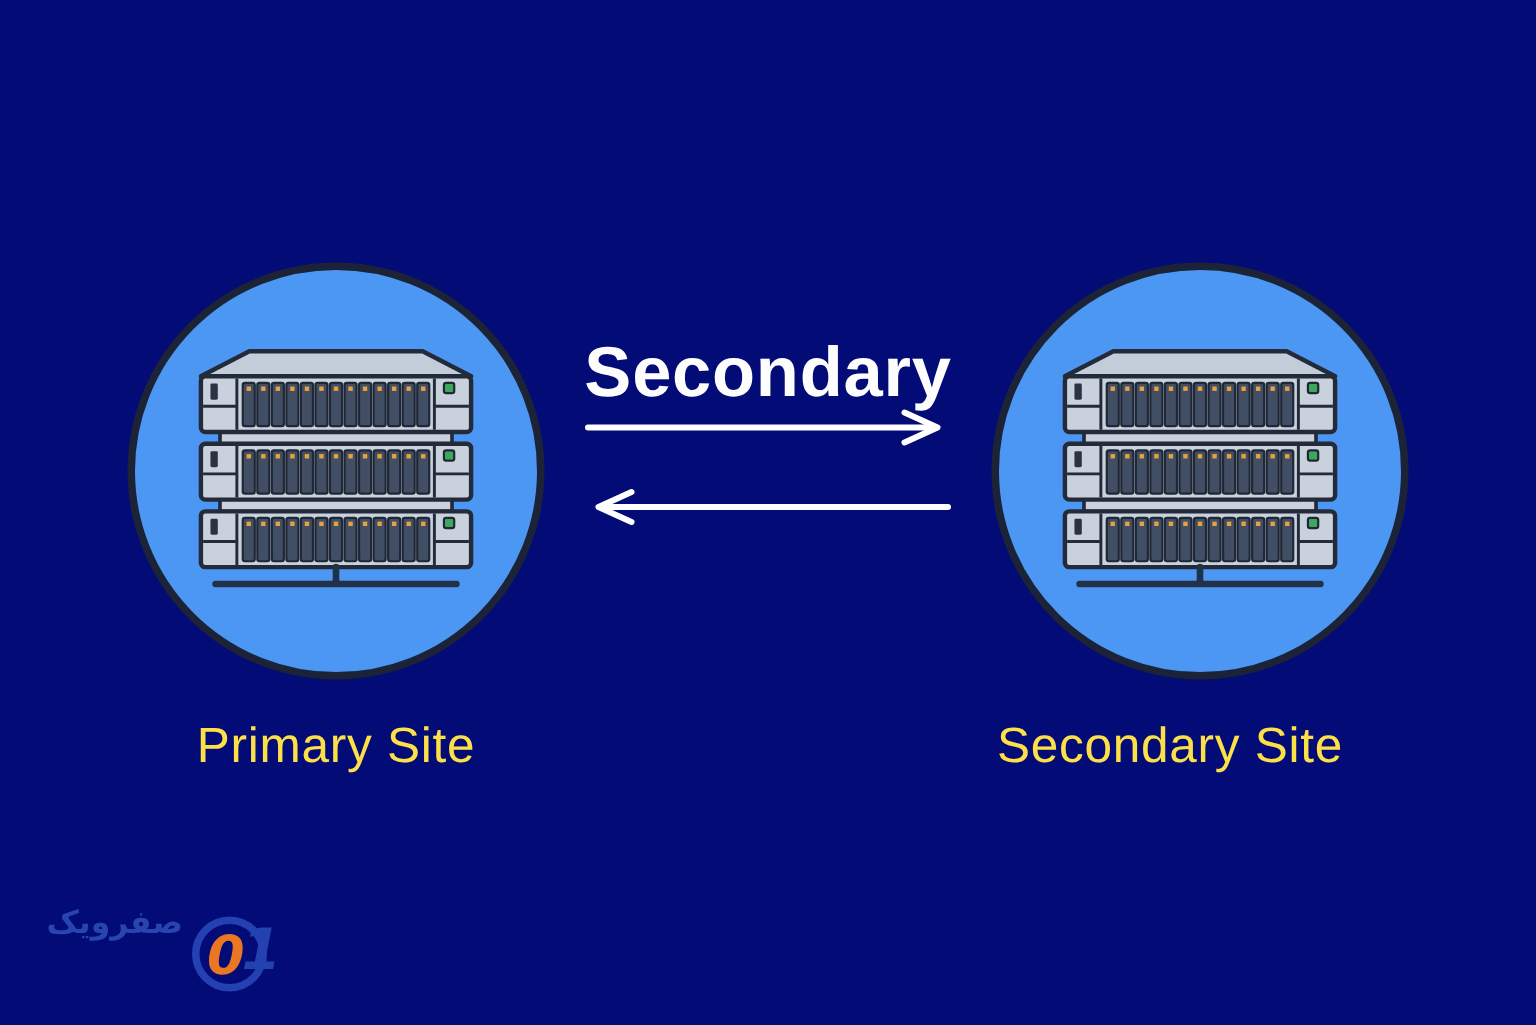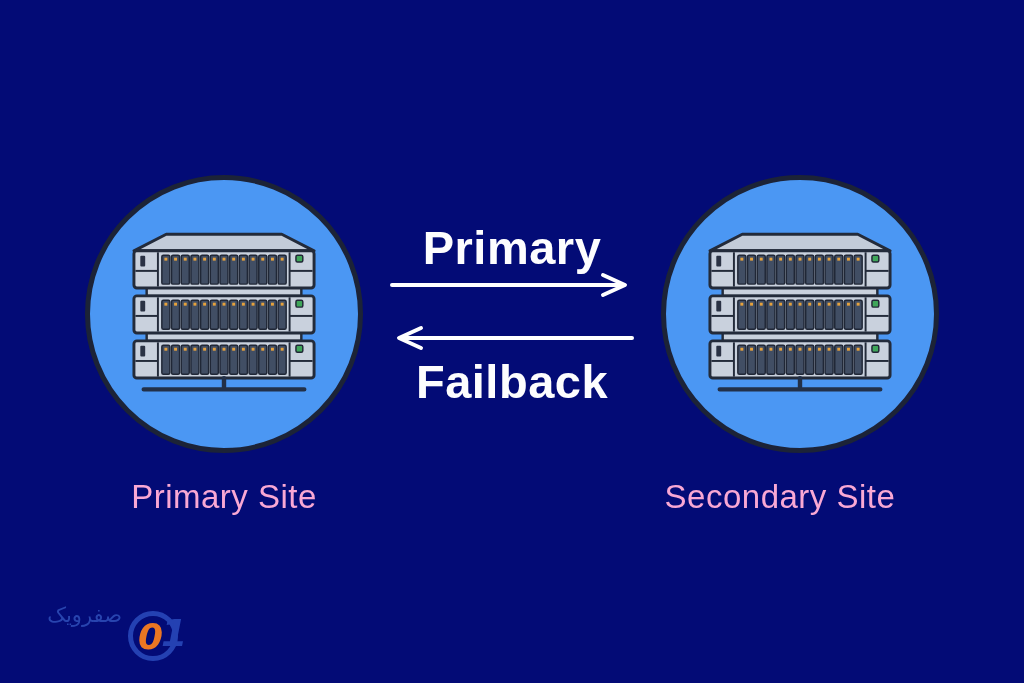--- a/index.html
+++ b/index.html
@@ -20,21 +20,21 @@
     box-sizing:content-box;
   }
   .site-circle.left{left:85px;top:175px;}
   .site-circle.right{left:661px;top:175px;}
   .site-circle svg.server{display:block;margin:50px auto 0 auto;}
   
   .site-label{
     position:absolute;
     width:400px;top:478px;
     text-align:center;
-    color:#f9a8d4;
+    color:#fde047;
     font-size:33px;
     font-weight:400;
     letter-spacing:.5px;
   }
   .site-label.left{left:24px;}
   .site-label.right{left:580px;}
   
   .flow-title{
     position:absolute;
     left:332px;width:360px;
@@ -55,21 +55,21 @@
     left:28px;top:597px;
     width:176px;height:80px;
     opacity:.96;
   }
   .logo-text{
     position:absolute;left:0;width:94px;
     text-align:right;
     direction:rtl;
     color:#2a47b2;
     font-family:"DejaVu Sans", sans-serif;
-    font-weight:normal;
+    font-weight:bold;
   }
   .logo-text.l1{top:6px;font-size:21px;}
   .logo-text.l2{top:35px;font-size:19px;}
   .logo-mark{position:absolute;left:95px;top:8px;}
   .hidden-defs{position:absolute;width:0;height:0;overflow:hidden;}
 </style>
 </head>
 <body>
 
 <svg class="hidden-defs" aria-hidden="true">
@@ -134,33 +134,32 @@
   </div>
   <div class="site-label left">Primary Site</div>
 
   <div class="site-circle right">
     <svg class="server" width="186" height="165" viewBox="0 0 190 168">
       <use href="#server-rack"></use>
     </svg>
   </div>
   <div class="site-label right">Secondary Site</div>
 
-  <div class="flow-title failover">Primary</div>
+  <div class="flow-title failover">Secondary</div>
 
   <svg class="arrow failover" width="248" height="28" viewBox="0 0 248 28">
     <path d="M2,14 H232" stroke="#ffffff" stroke-width="4" stroke-linecap="round"></path>
     <path d="M213,4 L235,14 L213,24" fill="none" stroke="#ffffff" stroke-width="4" stroke-linecap="round" stroke-linejoin="round"></path>
   </svg>
 
   <svg class="arrow failback" width="248" height="28" viewBox="0 0 248 28">
     <path d="M246,14 H16" stroke="#ffffff" stroke-width="4" stroke-linecap="round"></path>
     <path d="M35,4 L13,14 L35,24" fill="none" stroke="#ffffff" stroke-width="4" stroke-linecap="round" stroke-linejoin="round"></path>
   </svg>
 
-  <div class="flow-title failback">Failback</div>
 
   <div class="logo">
     <div class="logo-text l1">صفرویک</div>
     <svg class="logo-mark" width="80" height="64" viewBox="0 0 80 64">
       <circle cx="30" cy="31" r="22.5" fill="none" stroke="#2644b5" stroke-width="5"></circle>
       <text x="15" y="44" font-family="DejaVu Sans, sans-serif" font-size="36" font-style="italic" font-weight="bold" fill="#f57b20">0</text>
       <text x="38" y="41" font-family="DejaVu Sans, sans-serif" font-size="38" font-style="italic" font-weight="bold" fill="#2644b5">1</text>
     </svg>
   </div>
 

